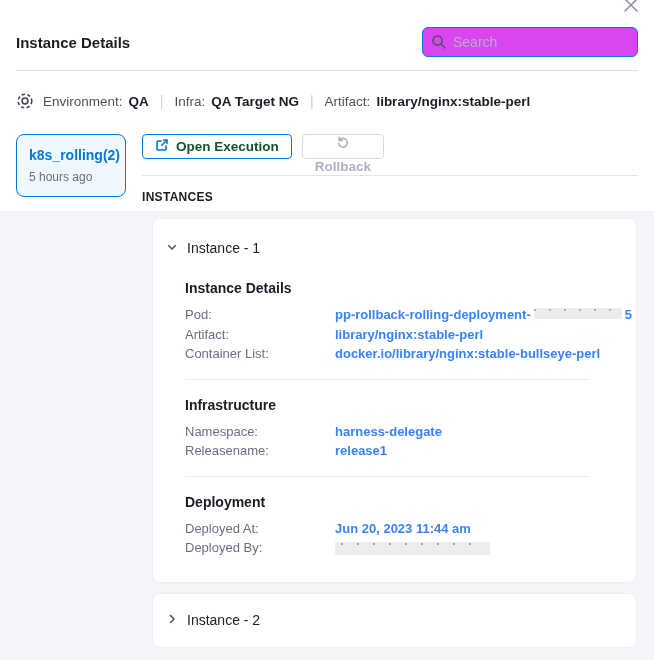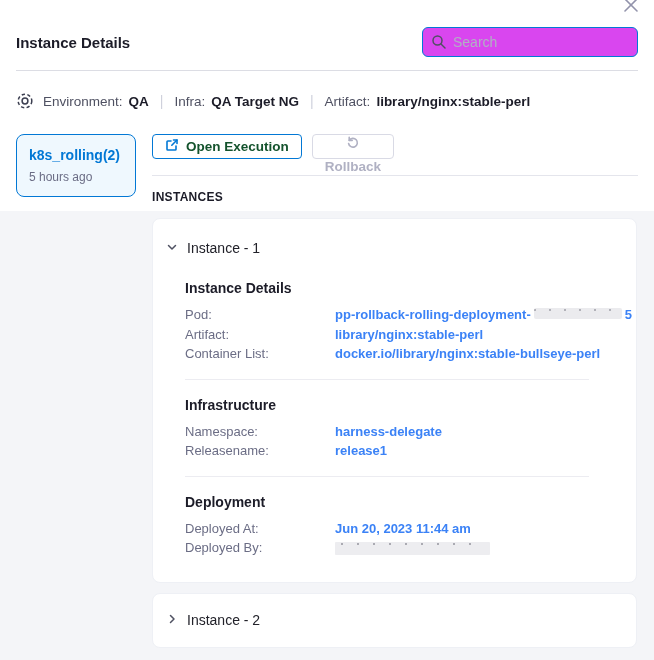--- a/index.html
+++ b/index.html
@@ -54,21 +54,21 @@
   .sum-label { color: #4f5162; margin-right: 6px; }
   .sum-value { color: #1c1c28; font-weight: 700; }
   .sum-sep { color: #cfd1dc; margin: 0 11px; font-size: 14px; }
 
   
   .content-row {
     display: flex; align-items: flex-start;
     padding: 24px 16px 0 16px;
   }
   .exec-card {
-    width: 120px; min-height: 63px;
+    width: 110px; min-height: 63px;
     border: 1px solid #0278d5; border-radius: 8px;
     background: #eff8fe;
     padding: 12px 10px 5px 12px;
     cursor: pointer;
   }
   .exec-card-name { color: #0278d5; font-weight: 700; font-size: 14px; }
   .exec-card-time { color: #6b6d85; font-size: 12px; margin-top: 7px; }
 
   .right-col { flex: 1; margin-left: 16px; }
   .buttons-row { display: flex; gap: 10px; }

